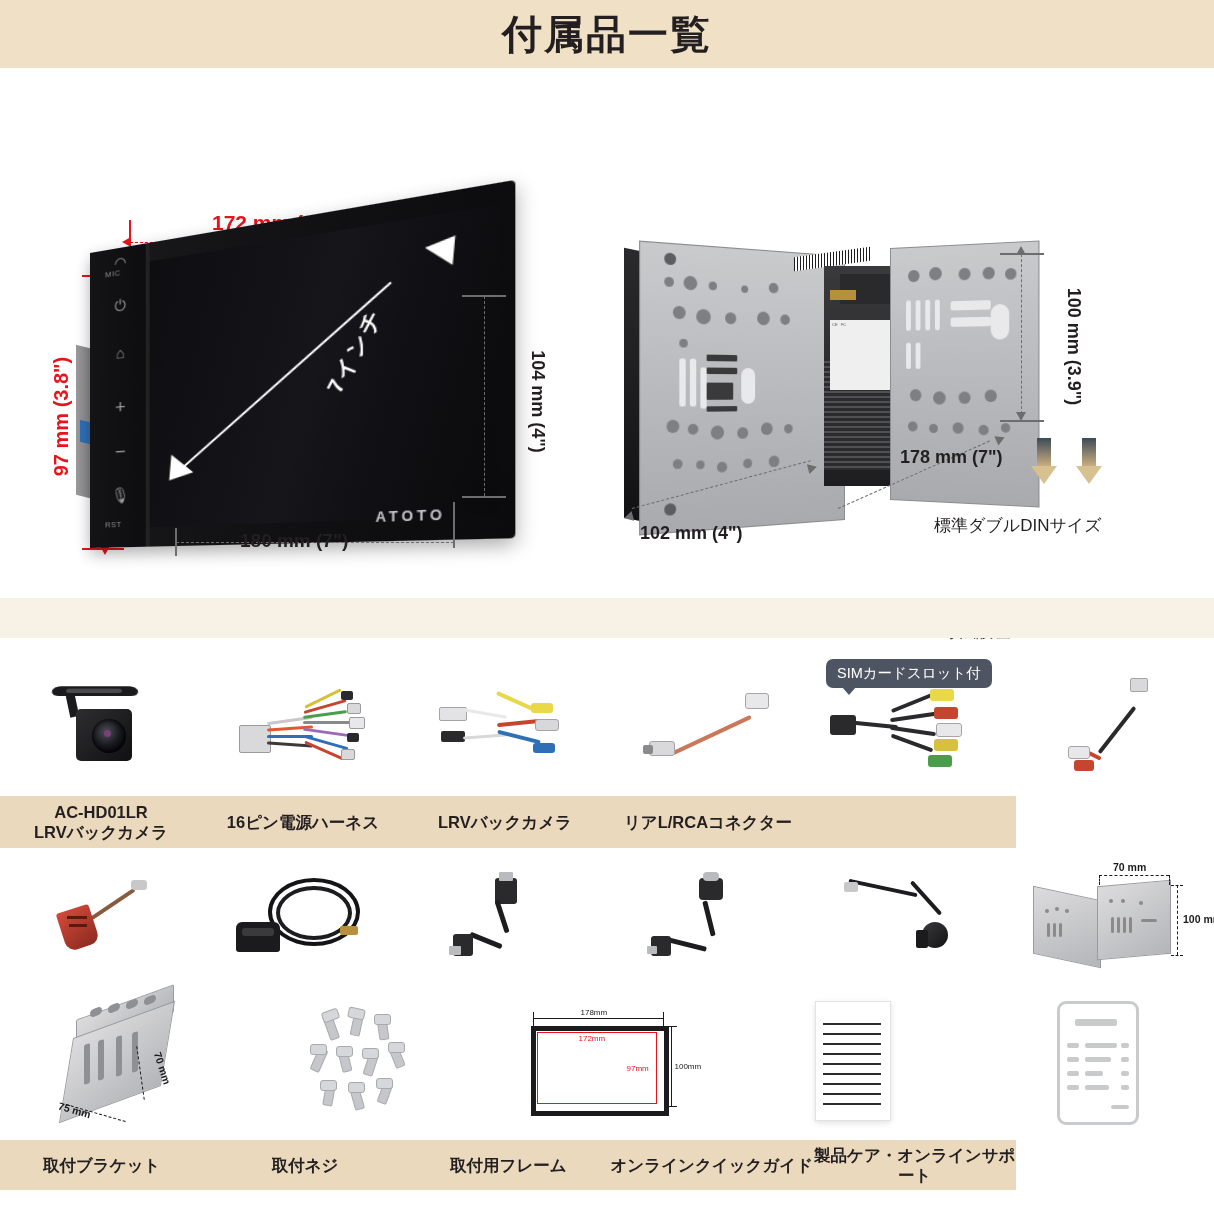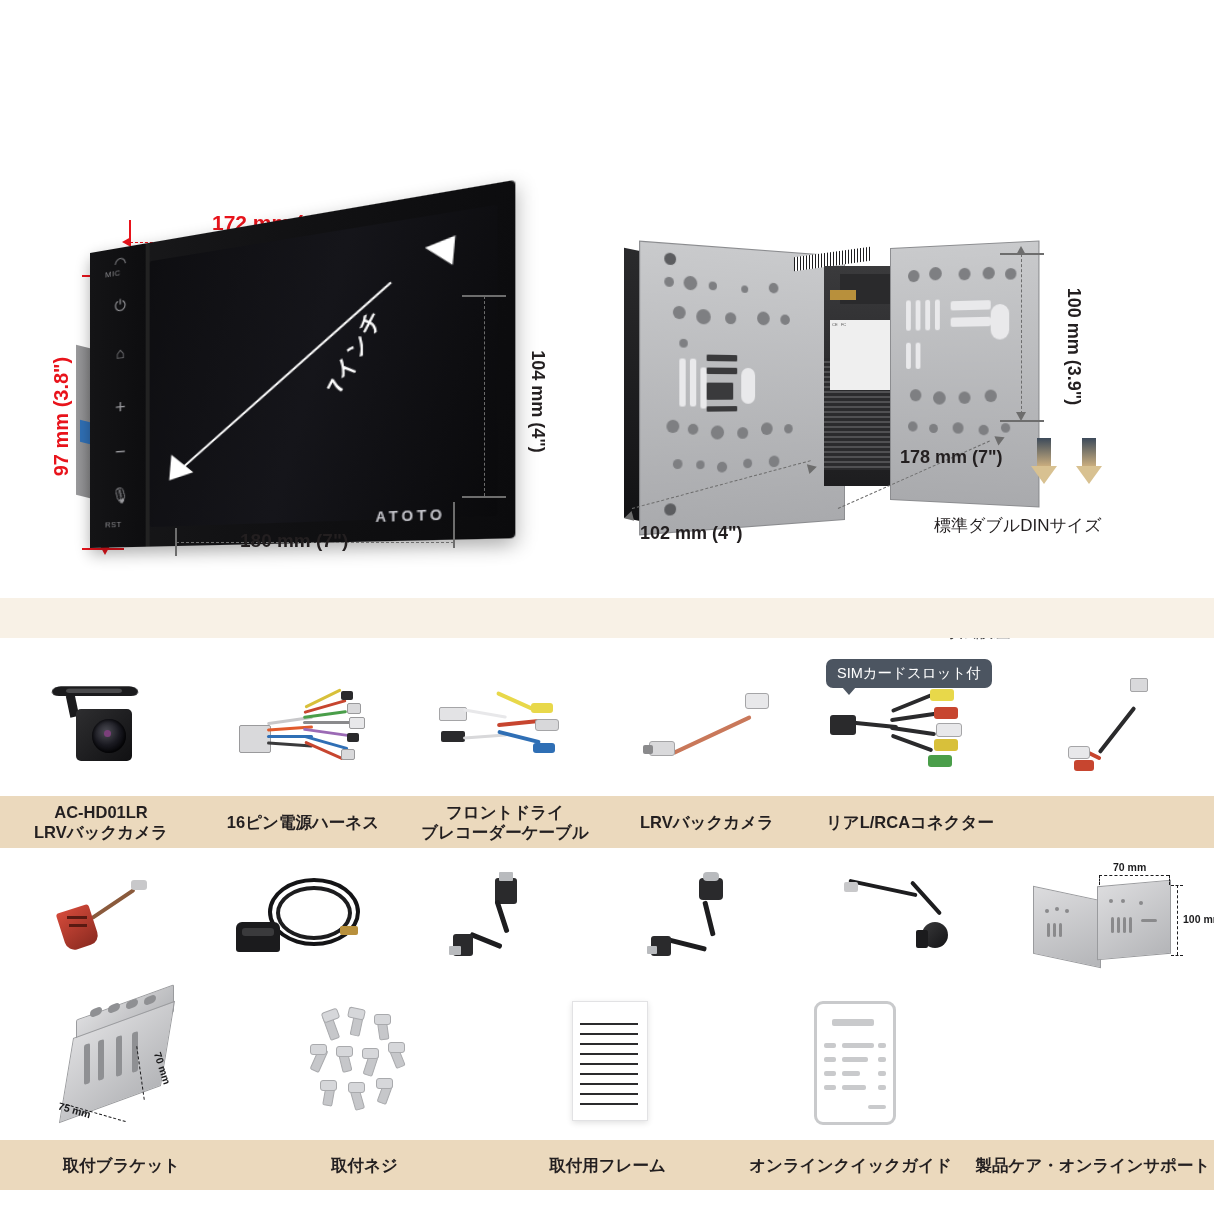--- a/index.html
+++ b/index.html
@@ -157,21 +157,21 @@
   .note{
     position:absolute;font-size:17px;color:#3a3a3a;font-weight:500;
   }
 
   
   .accsec{position:absolute;left:0;top:658px;width:1214px;}
   .accrow{position:relative;width:1214px;}
   .accimgs{position:relative;width:1214px;display:flex;}
   .acccell{position:relative;display:flex;align-items:center;justify-content:center;}
   .labelband{
-    position:relative;width:1214px;background:#EBD9BD;display:flex;
+    position:relative;width:1016px;background:#EBD9BD;display:flex;
     align-items:center;
   }
   .lbl{
     text-align:center;font-size:16.5px;font-weight:700;color:#231f20;
     line-height:1.22;white-space:pre-line;
   }
   .gapband{width:1214px;background:#fff;}
 
   
   .cam-bracket{
@@ -244,20 +244,23 @@
 
   .bdim{position:absolute;font-size:10.5px;color:#1b1b1d;font-weight:600;white-space:nowrap;}
   .bline{position:absolute;height:0;border-top:1px dashed #1b1b1d;}
   .bvline{position:absolute;width:0;border-left:1px dashed #1b1b1d;}
 </style>
 </head>
 <body>
 
 <div class="page">
 
+  <div class="header">
+    <h1>付属品一覧</h1>
+  </div>
 
   <div class="dimsec">
 
     <div>
 
       <div class="hline" style="left:130px;top:174px;width:322px;"></div>
       <div class="arrow left" style="left:122px;top:169px;"></div>
       <div class="arrow right" style="left:450px;top:169px;"></div>
       <div class="tick" style="left:129px;top:152px;width:2px;height:24px;"></div>
       <div class="tick" style="left:451px;top:160px;width:2px;height:50px;"></div>
@@ -500,22 +503,20 @@
             <div class="conn" style="left:16px;top:74px;width:20px;height:11px;background:#e8e8ea;border:1px solid #a5a5a7;border-radius:3px;"></div>
             <div class="conn" style="left:22px;top:88px;width:20px;height:11px;background:#c7452f;border-radius:3px;"></div>
           </div>
         </div>
       </div>
 
       <div class="labelband" style="height:52px;">
         <div class="lbl" style="width:202px;">AC-HD01LR
 LRVバックカメラ</div>
         <div class="lbl" style="width:202px;">16ピン電源ハーネス</div>
-        <div class="lbl" style="width:202px;">フロントドライ
-ブレコーダーケーブル</div>
         <div class="lbl" style="width:202px;">LRVバックカメラ</div>
         <div class="lbl" style="width:204px;">リアL/RCAコネクター</div>
       </div>
     </div>
 
     <div class="gapband" style="height:10px;"></div>
 
     <div class="accrow">
       <div class="accimgs" style="height:118px;">
 
@@ -648,20 +649,40 @@
             <div class="screwhead" style="left:88px;top:34px;width:15px;height:9px;border-radius:3px;"></div>
             <div class="screw" style="left:24px;top:76px;width:8px;height:20px;transform:rotate(10deg);"></div>
             <div class="screwhead" style="left:20px;top:72px;width:15px;height:9px;border-radius:3px;"></div>
             <div class="screw" style="left:52px;top:78px;width:8px;height:22px;transform:rotate(-16deg);"></div>
             <div class="screwhead" style="left:48px;top:74px;width:15px;height:9px;border-radius:3px;"></div>
             <div class="screw" style="left:80px;top:74px;width:8px;height:20px;transform:rotate(20deg);"></div>
             <div class="screwhead" style="left:76px;top:70px;width:15px;height:9px;border-radius:3px;"></div>
           </div>
         </div>
 
+        <div class="acccell" style="width:243px;">
+          <div style="position:relative;width:190px;height:130px;">
+            <div class="frame-outer" style="left:18px;top:28px;width:128px;height:80px;"></div>
+            <div class="frame-inner" style="left:24px;top:34px;width:118px;height:70px;"></div>
+
+            <div class="fline" style="left:20px;top:20px;width:130px;"></div>
+            <div class="fvline" style="left:20px;top:14px;height:18px;"></div>
+            <div class="fvline" style="left:150px;top:14px;height:18px;"></div>
+            <div class="fdim" style="left:68px;top:10px;">178mm</div>
+
+            <div class="fdim red" style="left:66px;top:36px;">172mm</div>
+
+            <div class="fdim red" style="left:114px;top:66px;">97mm</div>
+
+            <div class="fvline" style="left:158px;top:28px;height:80px;"></div>
+            <div class="fline" style="left:152px;top:28px;width:12px;"></div>
+            <div class="fline" style="left:152px;top:108px;width:12px;"></div>
+            <div class="fdim" style="left:162px;top:64px;">100mm</div>
+          </div>
+        </div>
 
         <div class="acccell" style="width:243px;">
           <div style="position:relative;width:120px;height:136px;">
             <div class="doc" style="left:24px;top:6px;width:74px;height:118px;"></div>
             <div class="docline" style="left:32px;top:28px;width:58px;"></div>
             <div class="docline" style="left:32px;top:38px;width:58px;"></div>
             <div class="docline" style="left:32px;top:48px;width:58px;"></div>
             <div class="docline" style="left:32px;top:58px;width:58px;"></div>
             <div class="docline" style="left:32px;top:68px;width:58px;"></div>
             <div class="docline" style="left:32px;top:78px;width:58px;"></div>

